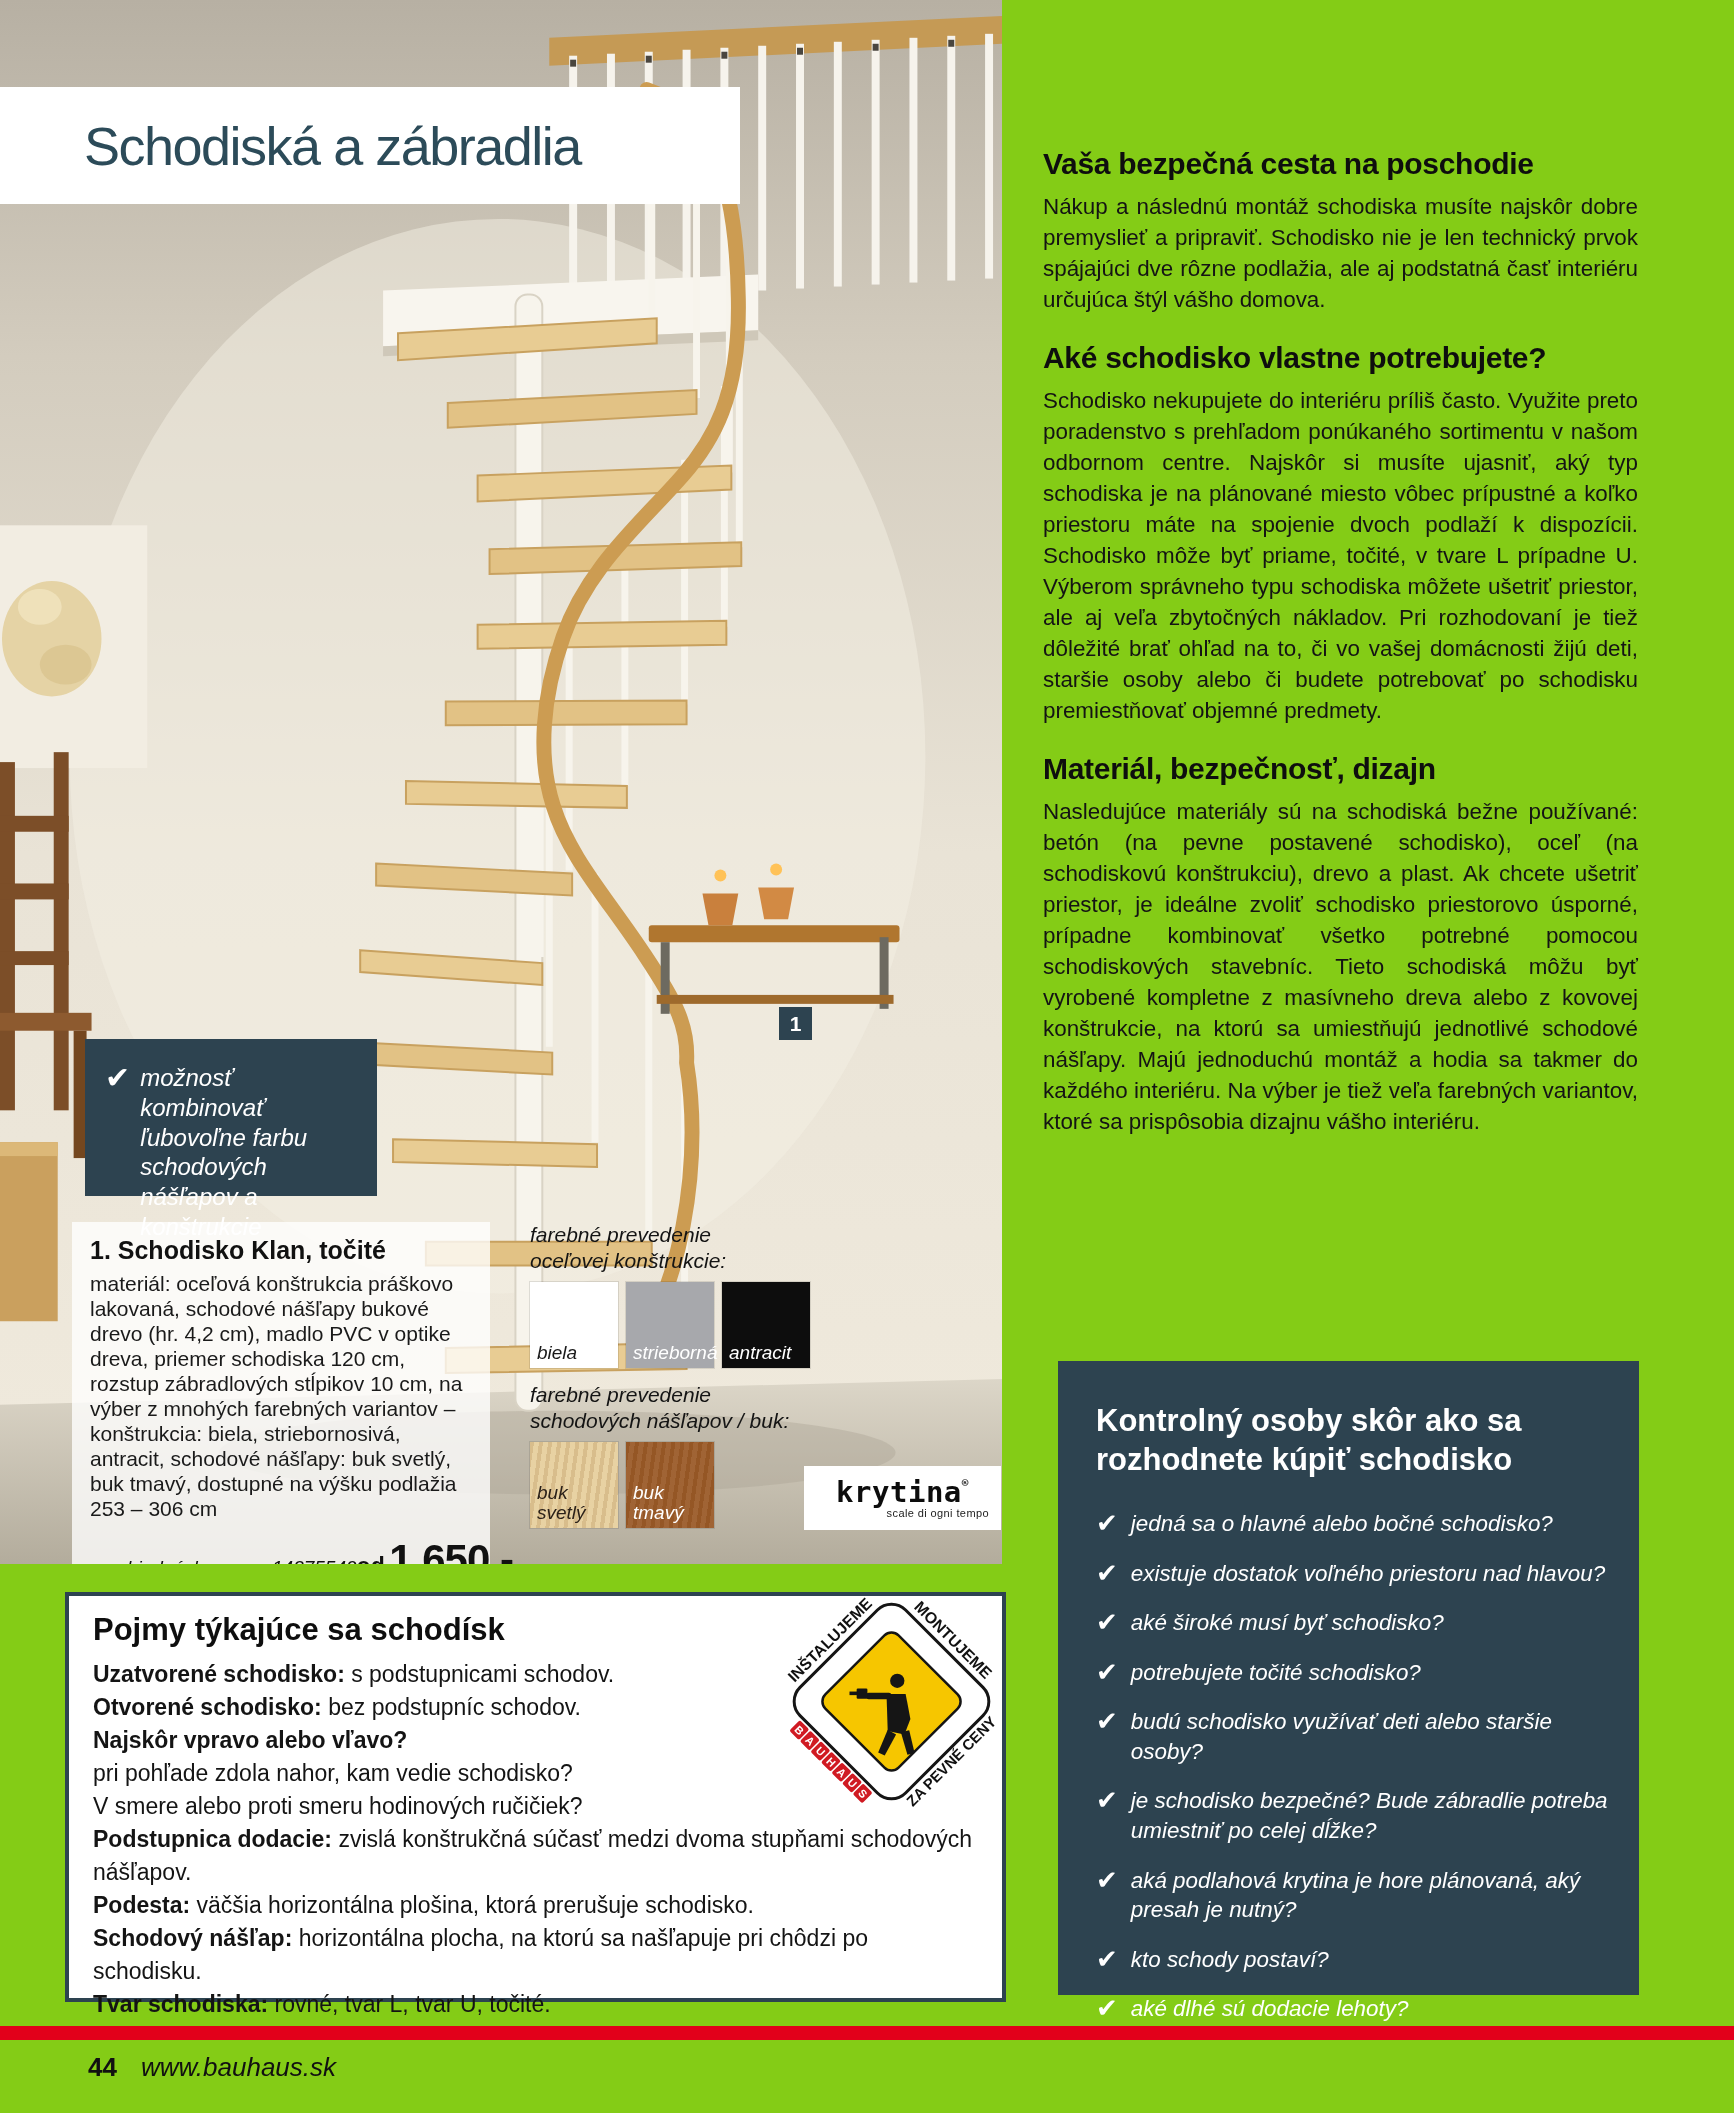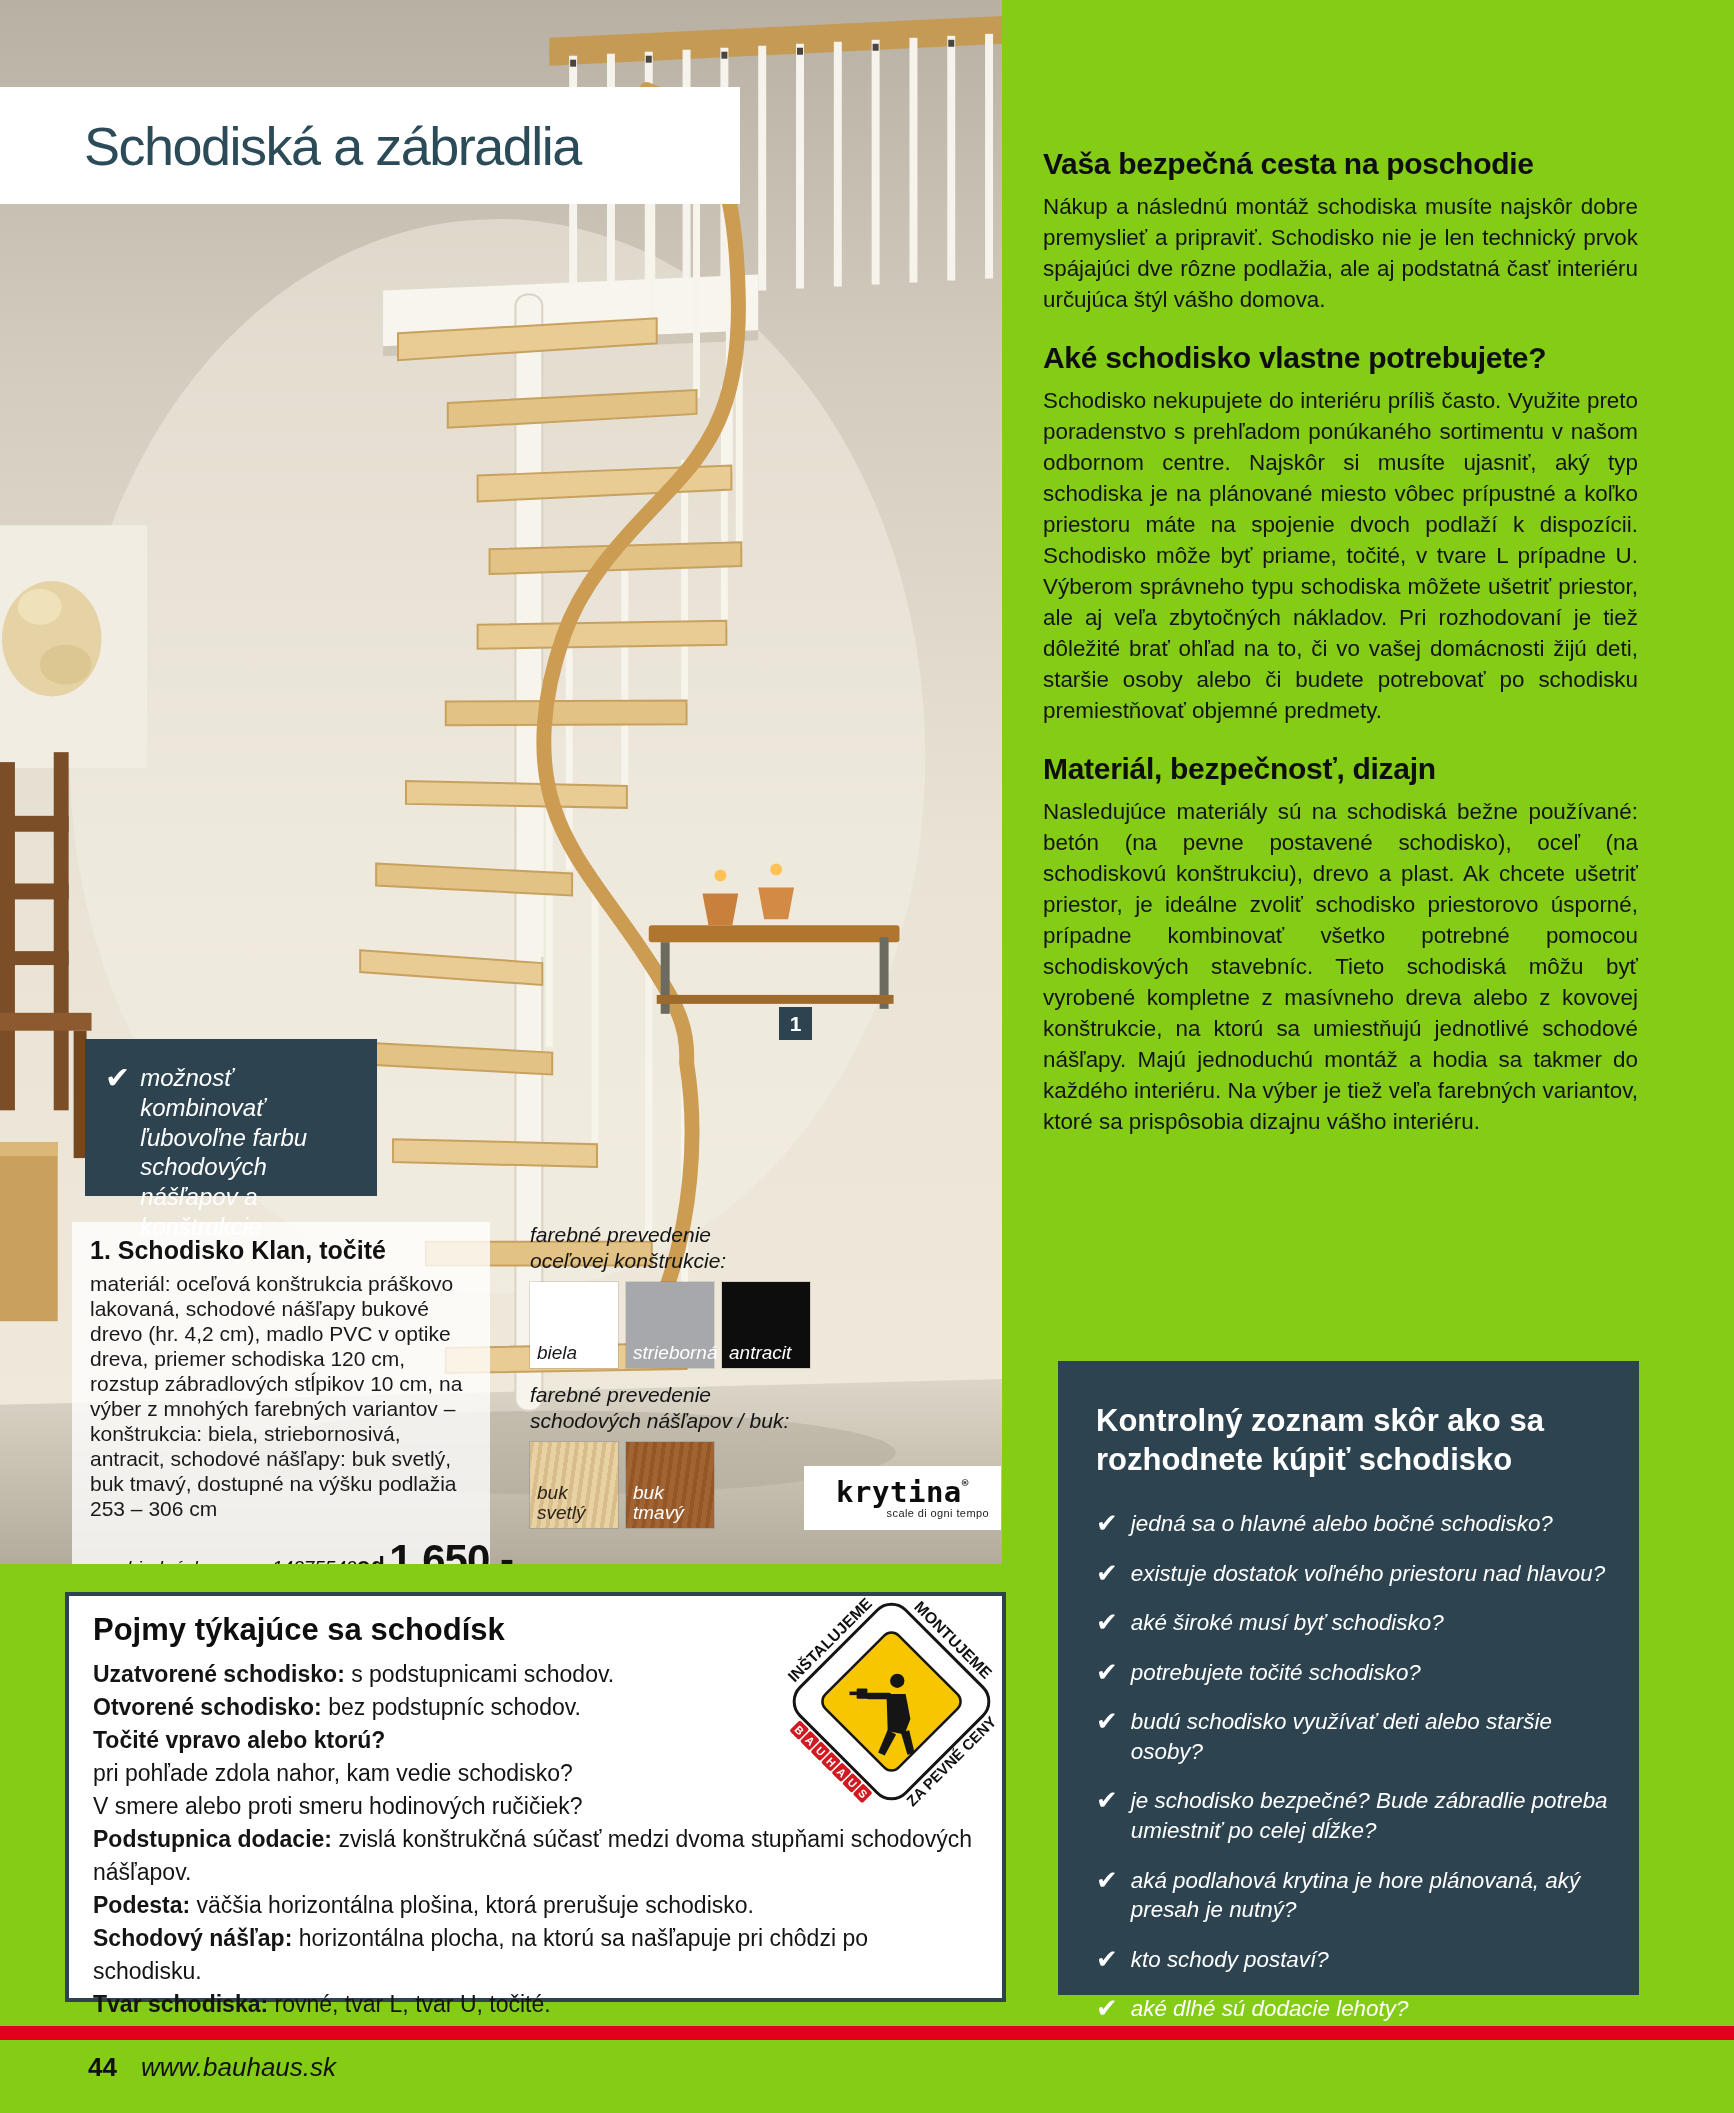--- a/index.html
+++ b/index.html
@@ -255,21 +255,21 @@
   <div class="article">
     <h2 class="sec-h">Vaša bezpečná cesta na poschodie</h2>
     <p class="sec-p">Nákup a následnú montáž schodiska musíte najskôr dobre premyslieť a pripraviť. Schodisko nie je len technický prvok spájajúci dve rôzne podlažia, ale aj podstatná časť interiéru určujúca štýl vášho domova.</p>
     <h2 class="sec-h later">Aké schodisko vlastne potrebujete?</h2>
     <p class="sec-p">Schodisko nekupujete do interiéru príliš často. Využite preto poradenstvo s prehľadom ponúkaného sortimentu v našom odbornom centre. Najskôr si musíte ujasniť, aký typ schodiska je na plánované miesto vôbec prípustné a koľko priestoru máte na spojenie dvoch podlaží k dispozícii. Schodisko môže byť priame, točité, v tvare L prípadne U. Výberom správneho typu schodiska môžete ušetriť priestor, ale aj veľa zbytočných nákladov. Pri rozhodovaní je tiež dôležité brať ohľad na to, či vo vašej domácnosti žijú deti, staršie osoby alebo či budete potrebovať po schodisku premiestňovať objemné predmety.</p>
     <h2 class="sec-h later">Materiál, bezpečnosť, dizajn</h2>
     <p class="sec-p">Nasledujúce materiály sú na schodiská bežne používané: betón (na pevne postavené schodisko), oceľ (na schodiskovú konštrukciu), drevo a plast. Ak chcete ušetriť priestor, je ideálne zvoliť schodisko priestorovo úsporné, prípadne kombinovať všetko potrebné pomocou schodiskových stavebníc. Tieto schodiská môžu byť vyrobené kompletne z masívneho dreva alebo z kovovej konštrukcie, na ktorú sa umiestňujú jednotlivé schodové nášľapy. Majú jednoduchú montáž a hodia sa takmer do každého interiéru. Na výber je tiež veľa farebných variantov, ktoré sa prispôsobia dizajnu vášho interiéru.</p>
   </div>
 
   <div class="checklist">
-    <h2 class="cl-title">Kontrolný zoznam skôr ako sa rozhodnete kúpiť schodisko</h2>
+    <h2 class="cl-title">Kontrolný osoby skôr ako sa rozhodnete kúpiť schodisko</h2>
     <div class="cl-item">
       <span class="cl-check">✔</span>
       <span class="cl-text">jedná sa o hlavné alebo bočné schodisko?</span>
     </div>
     <div class="cl-item">
       <span class="cl-check">✔</span>
       <span class="cl-text">existuje dostatok voľného priestoru nad hlavou?</span>
     </div>
     <div class="cl-item">
       <span class="cl-check">✔</span>
@@ -305,21 +305,21 @@
     <h2 class="gl-title">Pojmy týkajúce sa schodísk</h2>
     <div class="gl-entry">
       <b class="gl-term">Uzatvorené schodisko:</b>
       <span class="gl-def">s podstupnicami schodov.</span>
     </div>
     <div class="gl-entry">
       <b class="gl-term">Otvorené schodisko:</b>
       <span class="gl-def">bez podstupníc schodov.</span>
     </div>
     <div class="gl-entry">
-      <b class="gl-term block">Točité vpravo alebo ktorú?</b>
+      <b class="gl-term block">Najskôr vpravo alebo vľavo?</b>
       <span class="gl-def multiline">pri pohľade zdola nahor, kam vedie schodisko?
 V smere alebo proti smeru hodinových ručičiek?</span>
     </div>
     <div class="gl-entry">
       <b class="gl-term">Podstupnica dodacie:</b>
       <span class="gl-def">zvislá konštrukčná súčasť medzi dvoma stupňami schodových nášľapov.</span>
     </div>
     <div class="gl-entry">
       <b class="gl-term">Podesta:</b>
       <span class="gl-def">väčšia horizontálna plošina, ktorá prerušuje schodisko.</span>

